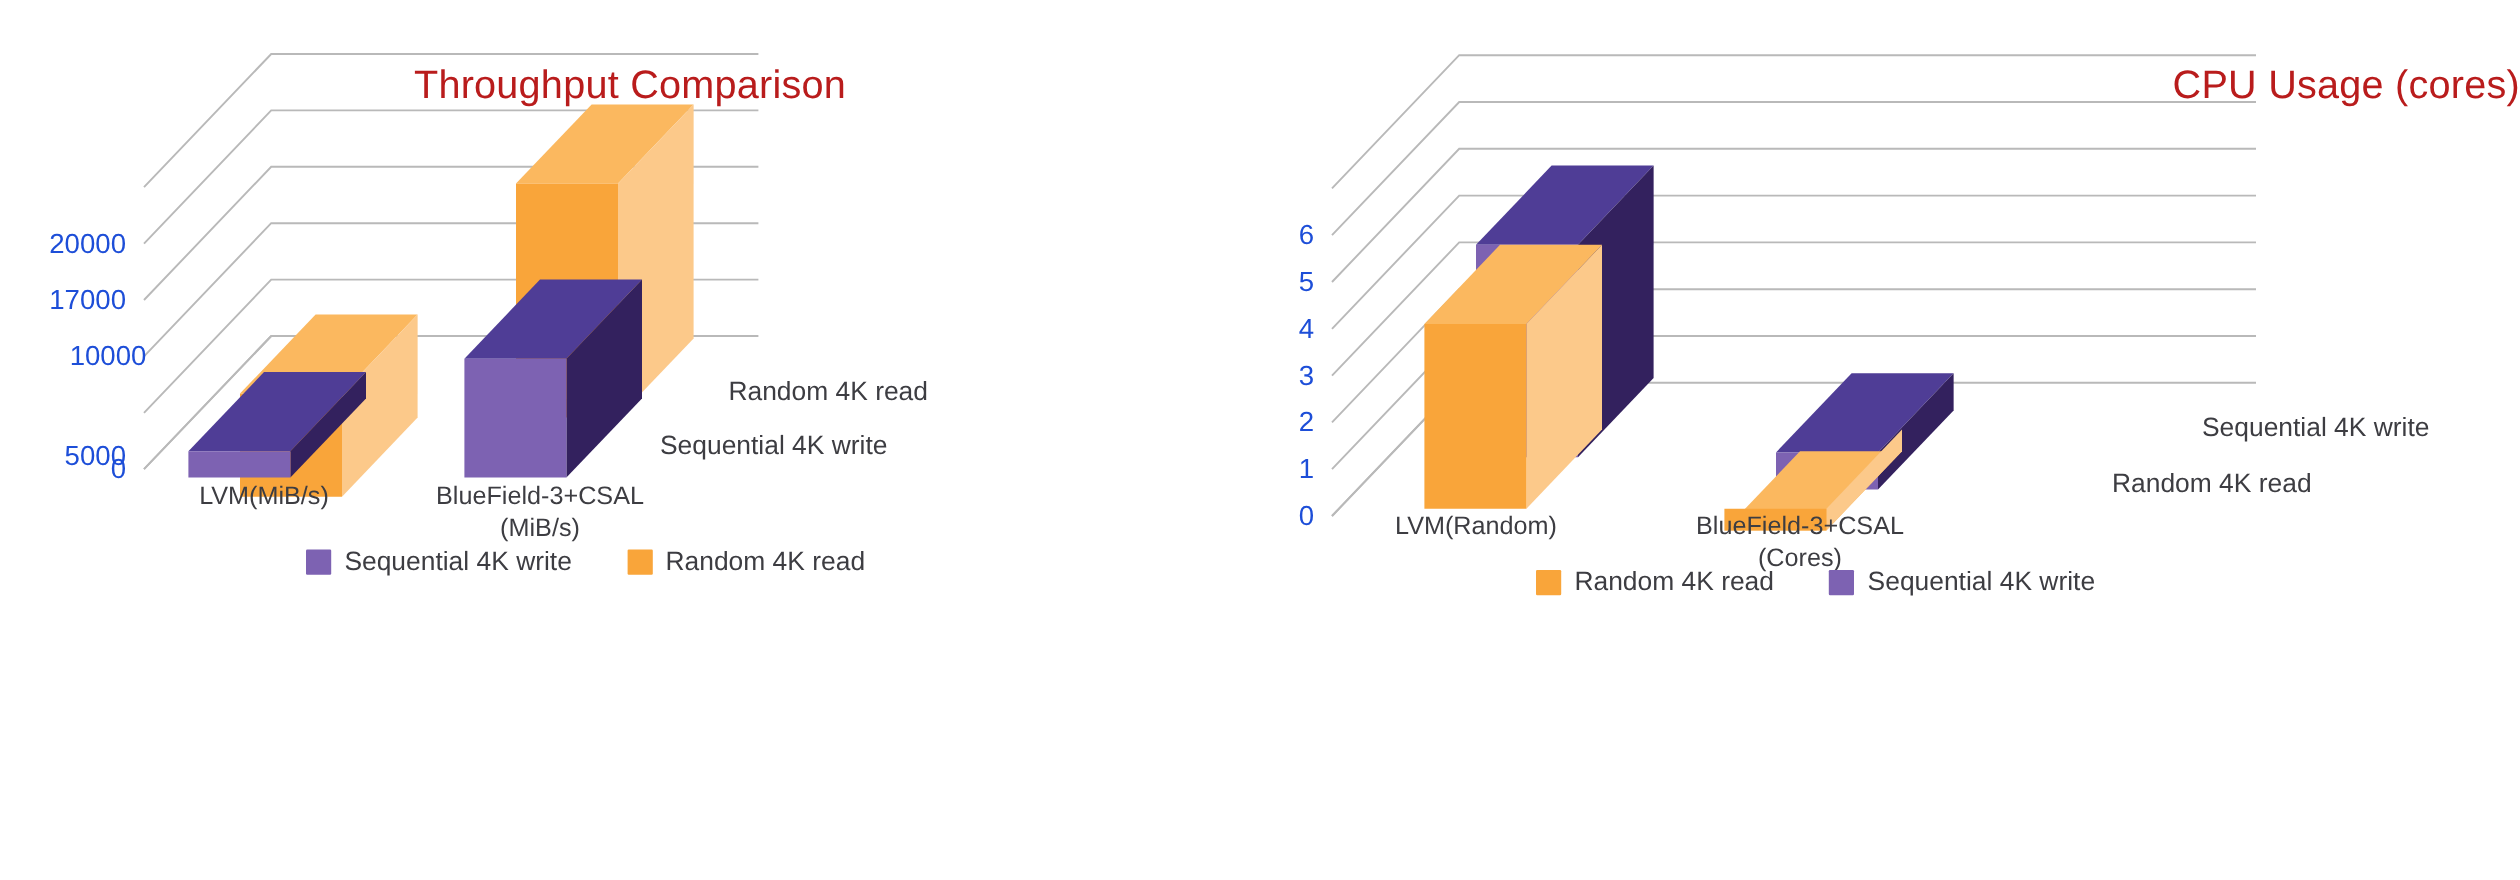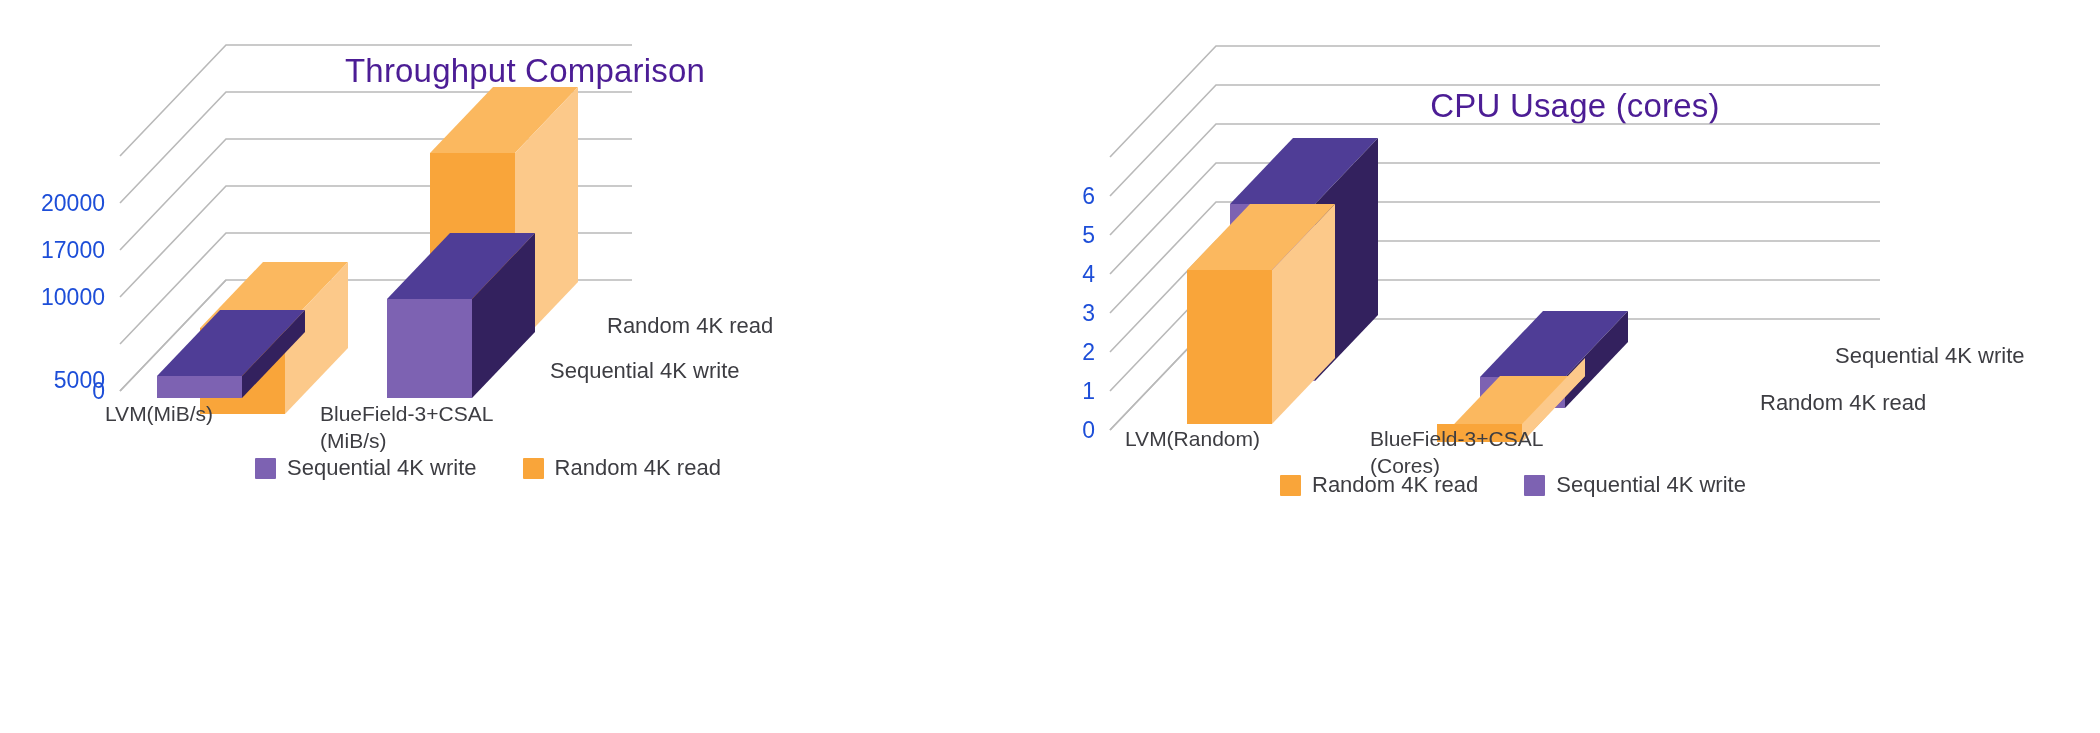--- a/index.html
+++ b/index.html
@@ -19,24 +19,24 @@
     position:relative;
     width:1050px;height:733px;
     flex:0 0 1050px;
   }
   .chart-title{
     position:absolute;
     top:52px;left:0;width:1050px;
     text-align:center;
     font-size:33px;
     font-weight:400;
-    color:#4c1d95;
+    color:#b91c1c;
     letter-spacing:.2px;
   }
-  #panel-cpu .chart-title{ text-align:center;margin-top:35px; }
+  #panel-cpu .chart-title{ text-align:right; }
 
   .plot{
     position:absolute;
     left:0;top:0;width:1050px;height:733px;
   }
   svg.plot-svg{
     position:absolute;left:0;top:0;
     width:1050px;height:733px;
     overflow:visible;
   }
@@ -45,21 +45,21 @@
     font-size:23px;
     color:#1d4ed8;
     text-align:right;
     white-space:nowrap;
     transform:translateY(-50%);
   }
   .cat-label{
     position:absolute;
     font-size:21px;
     color:#3d3d42;
-    text-align:left;
+    text-align:center;
     white-space:pre-line;
     line-height:1.3;
   }
   .depth-label{
     position:absolute;
     font-size:22px;
     color:#3d3d42;
     white-space:nowrap;
   }
   .legend{
@@ -123,21 +123,21 @@
         <g>
           <polygon points="387,299 450,233 535,233 472,299" fill="#4f3d96"></polygon>
           <polygon points="535,233 535,332 472,398 472,299" fill="#33215e"></polygon>
           <polygon points="387,299 472,299 472,398 387,398" fill="#7d62b2"></polygon>
         </g>
 
       </svg>
 
       <div class="tick-label" style="left:0px;top:391px;width:105px;">0</div>
       <div class="tick-label" style="left:0px;top:344px;width:105px;margin-top:36px;">5000</div>
-      <div class="tick-label" style="left:0px;top:297px;width:105px;">10000</div>
+      <div class="tick-label" style="left:17px;top:297px;width:105px;">10000</div>
       <div class="tick-label" style="left:0px;top:250px;width:105px;">17000</div>
       <div class="tick-label" style="left:0px;top:203px;width:105px;">20000</div>
 
       <div class="cat-label" style="left:105px;top:400px;width:230px;">LVM(MiB/s)</div>
       <div class="cat-label" style="left:320px;top:400px;width:260px;">BlueField-3+CSAL
 (MiB/s)</div>
 
       <div class="depth-label" style="left:550px;top:358px;">Sequential 4K write</div>
       <div class="depth-label" style="left:607px;top:313px;">Random 4K read</div>
 

